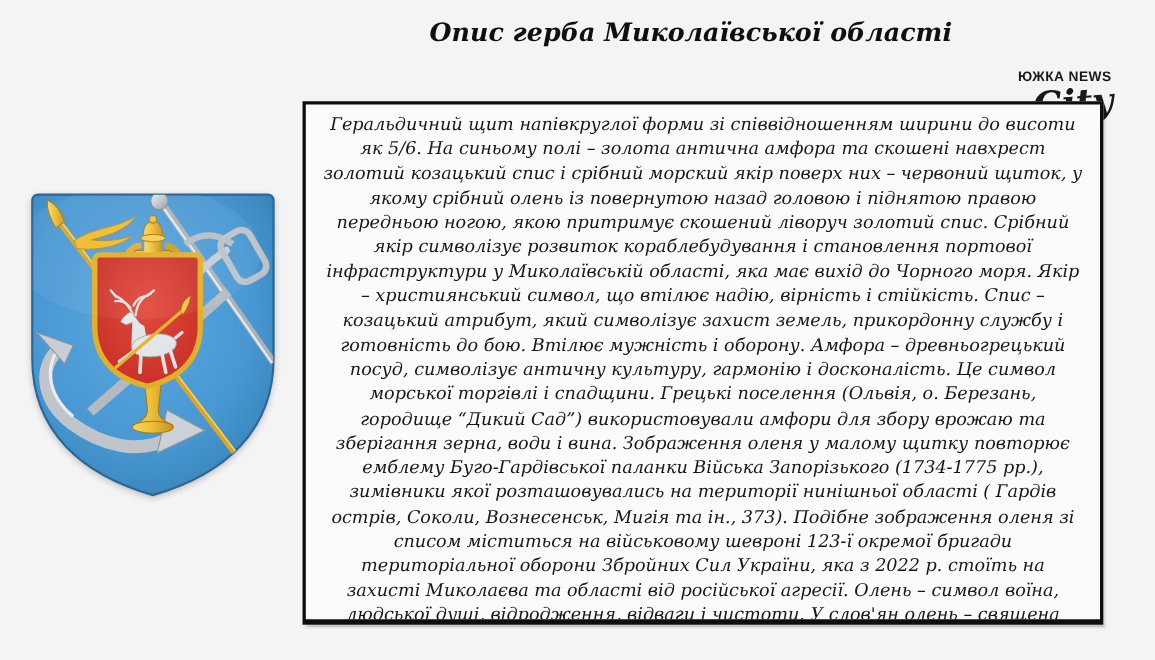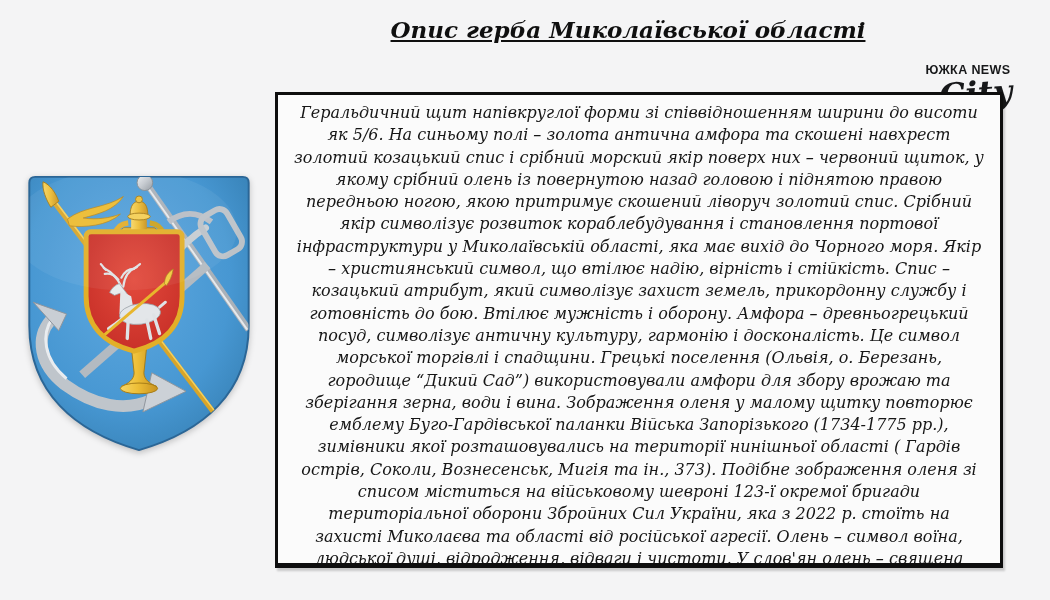--- a/index.html
+++ b/index.html
@@ -8,21 +8,21 @@
     background:#f4f4f5;
     font-family:"Liberation Sans", sans-serif;
   }
   .header { position:absolute; left:275px; top:10px; width:706px; text-align:center; }
   .page-title {
     margin:0; font-family:"Liberation Sans", sans-serif;
     font-size:38px; font-weight:bold; letter-spacing:1px; color:#141414;
   }
   .page-subtitle {
     margin-top:6px; font-family:"DejaVu Serif", serif;
-    font-style:italic; font-weight:bold; font-size:23px; color:#0f0f0f;text-decoration:underline;
+    font-style:italic; font-weight:bold; font-size:23px; color:#0f0f0f;
   }
   .brand { position:absolute; left:914px; top:42px; width:108px; text-align:center;margin-top:21px; }
   .brand-top {
     font-size:12.5px; font-weight:bold; color:#17181a; letter-spacing:0.4px; white-space:nowrap;
   }
   .brand-row { display:flex; align-items:flex-start; justify-content:center; margin-top:0; }
   .brand-dot {
     width:13px; height:13px; border-radius:50%; background:#f6b41d;
     margin-right:3px; margin-top:17px; flex:0 0 auto;
   }

